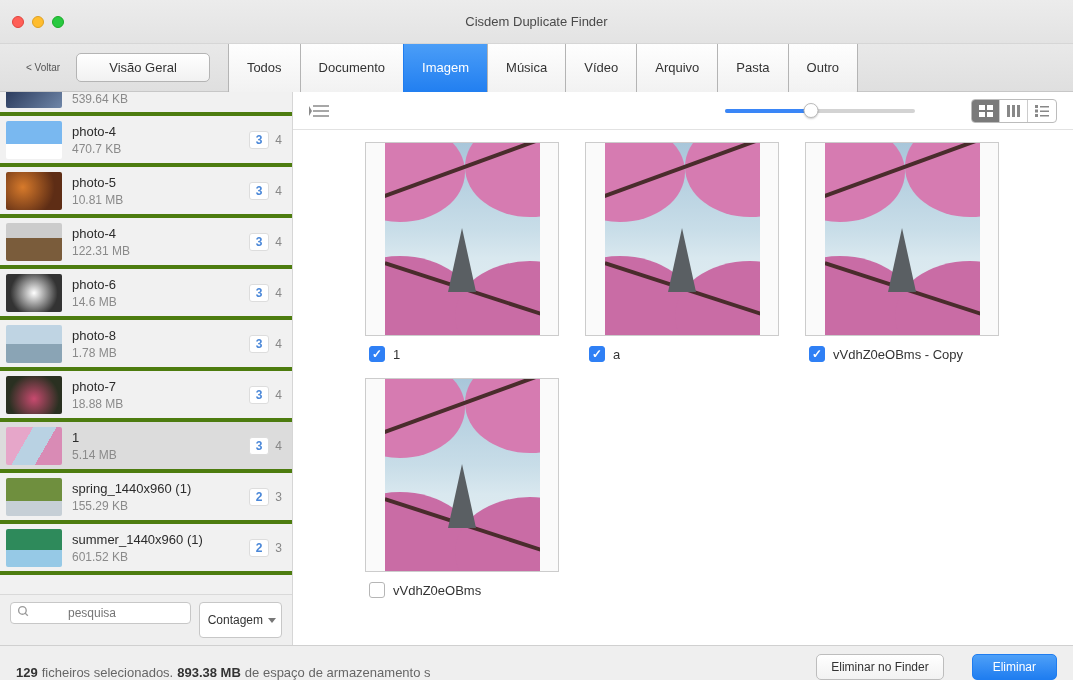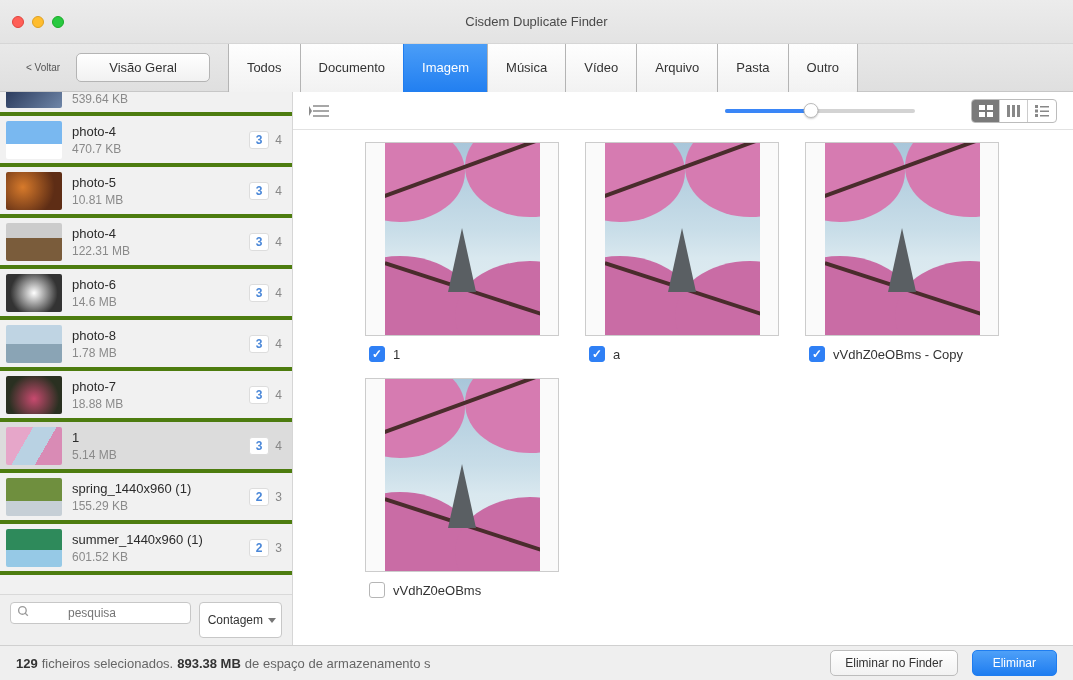--- a/index.html
+++ b/index.html
@@ -203,23 +203,23 @@
 }
 .checkbox.checked { background:#2f80f5; border-color:#2f80f5; }
 .checkbox.checked::after { content:"✓"; color:#fff; font-size:12px; font-weight:700; }
 .card-name { font-size:13px; color:#333; white-space:nowrap; overflow:hidden; text-overflow:ellipsis; }
 
 .statusbar {
   height:35px;
   border-top:1px solid #d0d0d0;
   background:#efefef;
   display:flex;
-  align-items:center;
+  align-items:flex-end;
   padding:0 16px;
-  gap:14px;
+  gap:28px;
 }
 .status-text { color:#666; display:flex; gap:4px; }
 .status-text b { color:#333; font-weight:600; }
 .spacer { flex:1; }
 .footer-btn {
   border:1px solid #bdbdbd;
   background:linear-gradient(#fff,#f2f2f2);
   padding:5px 14px;
   border-radius:5px;
   font-size:12px;

